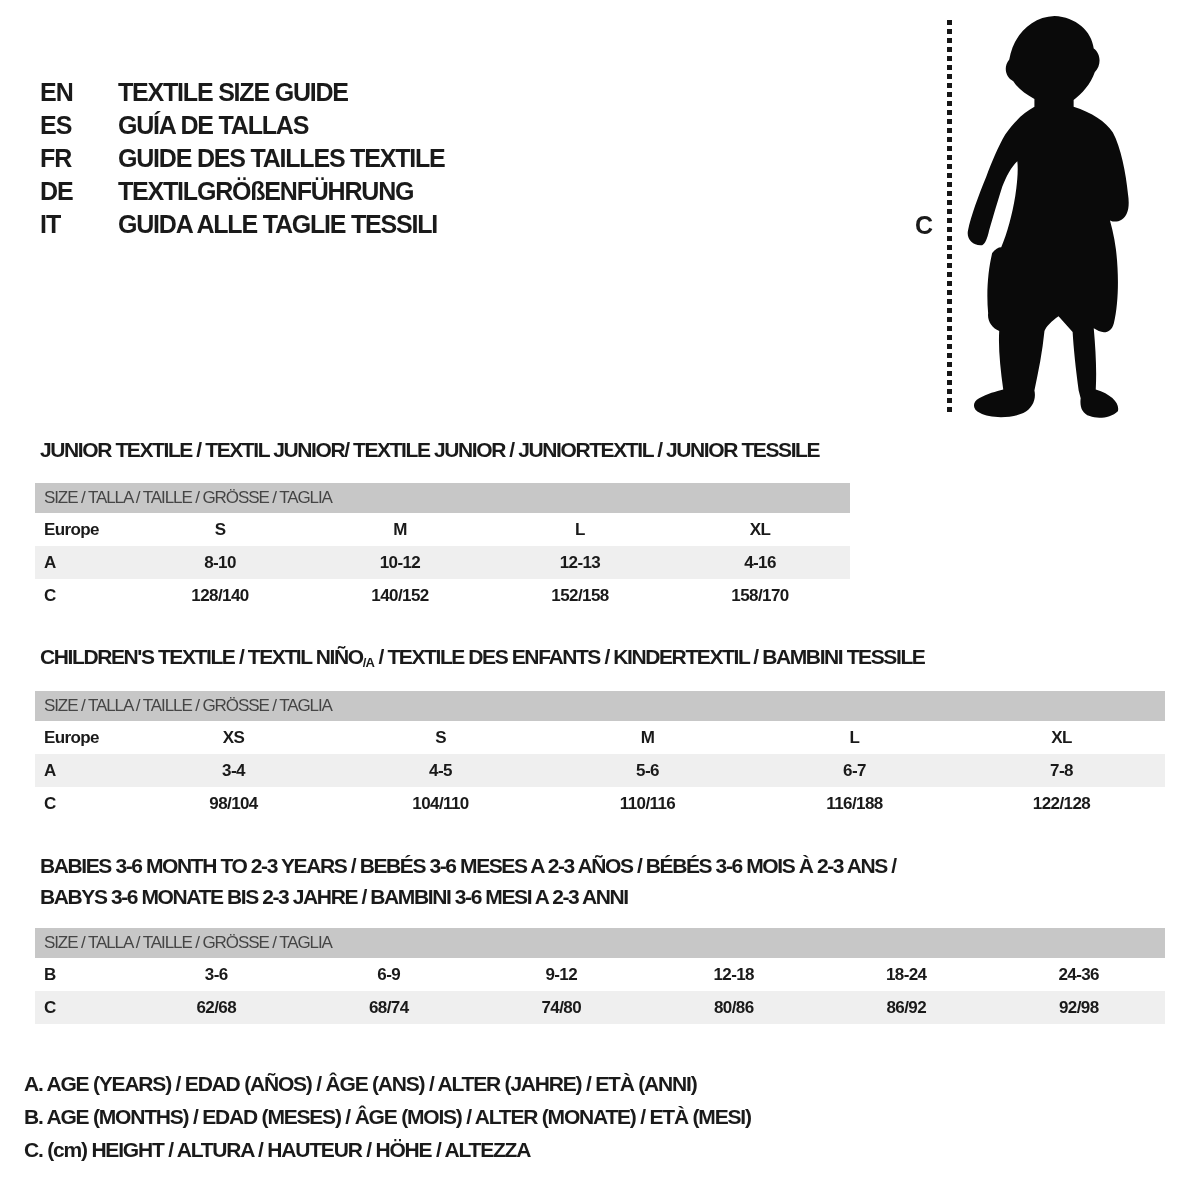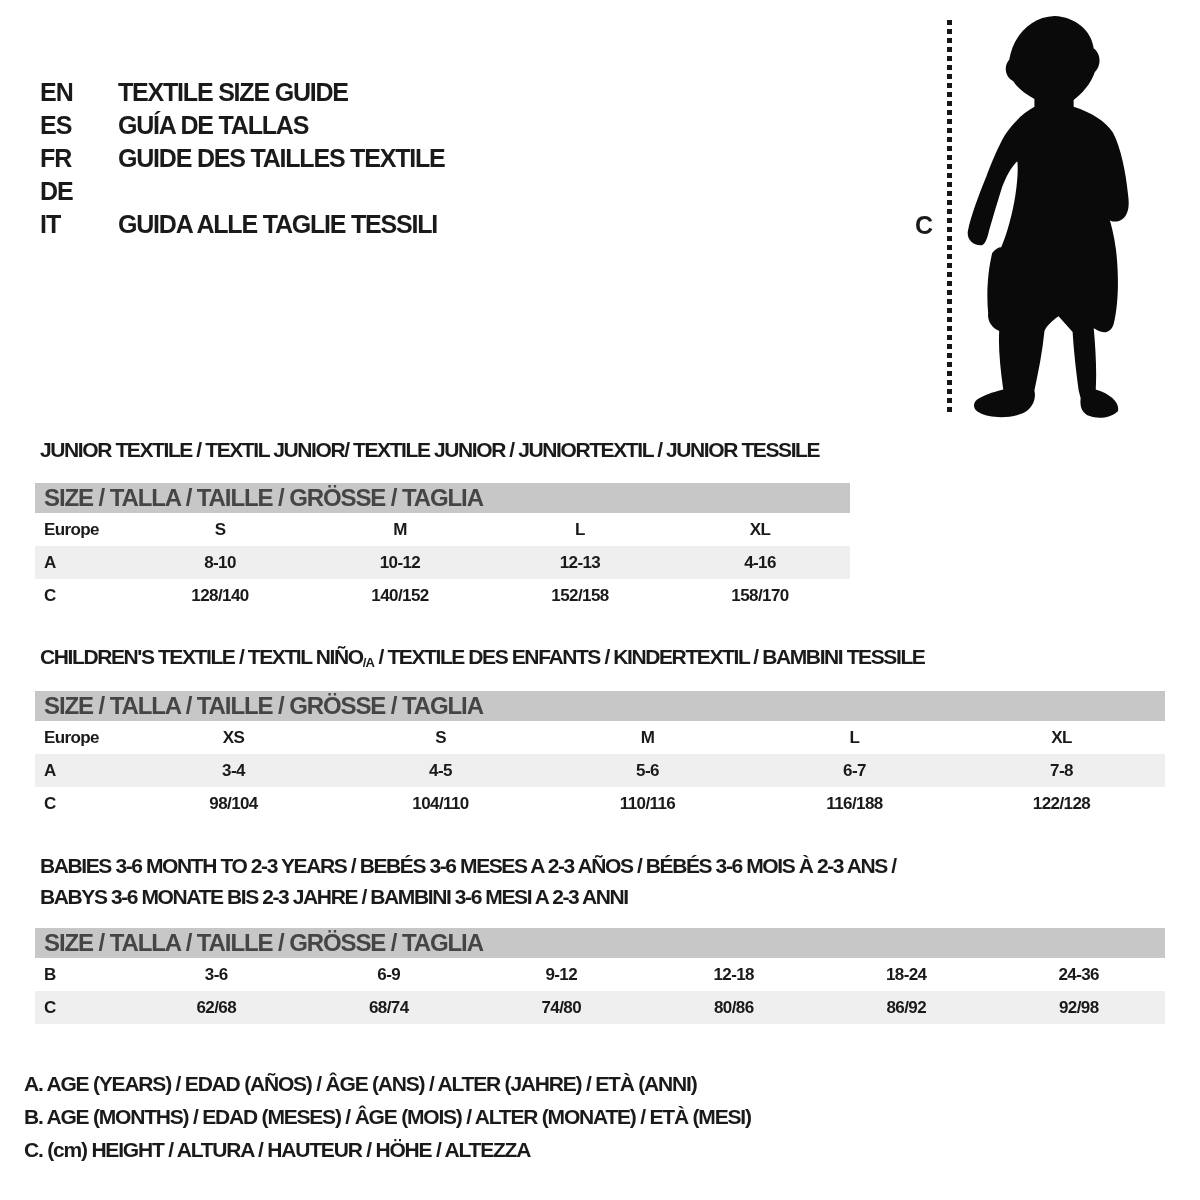--- a/index.html
+++ b/index.html
@@ -32,21 +32,21 @@
   }
   .title-sub{font-size:13px;position:relative;top:3px;letter-spacing:-0.8px;}
 
   
   .sizetable{left:35px;}
   .w-junior{width:815px;}
   .w-wide{width:1130px;}
   .hdrbar{
     height:30px;background:#c7c7c7;display:flex;align-items:center;
     padding-left:9px;box-sizing:border-box;
-    font-weight:700;font-size:24px;letter-spacing:-1.1px;color:#454545;
+    font-weight:400;font-size:17px;letter-spacing:-1.1px;color:#454545;
     white-space:nowrap;
   }
   .trow{display:grid;height:33px;align-items:center;font-weight:700;font-size:17px;letter-spacing:-0.6px;}
   .cols4{grid-template-columns:95px repeat(4,1fr);}
   .cols5{grid-template-columns:95px repeat(5,1fr);}
   .cols6{grid-template-columns:95px repeat(6,1fr);}
   .trow.shaded{background:#efefef;}
   .row-label{padding-left:9px;text-align:left;}
   .cellv{text-align:center;}
 
@@ -65,20 +65,21 @@
   <div class="lang-row">
     <span class="lang-code">ES</span>
     <span class="lang-title">GUÍA DE TALLAS</span>
   </div>
   <div class="lang-row">
     <span class="lang-code">FR</span>
     <span class="lang-title">GUIDE DES TAILLES TEXTILE</span>
   </div>
   <div class="lang-row">
     <span class="lang-code">DE</span>
+    <span class="lang-title">TEXTILGRÖßENFÜHRUNG</span>
   </div>
   <div class="lang-row">
     <span class="lang-code">IT</span>
     <span class="lang-title">GUIDA ALLE TAGLIE TESSILI</span>
   </div>
 </div>
 
 <div class="abs dash-line"></div>
 <div class="abs measure-c">C</div>
 <svg class="abs toddler" width="176" height="410" viewBox="0 0 175 415" preserveAspectRatio="none" aria-hidden="true">

